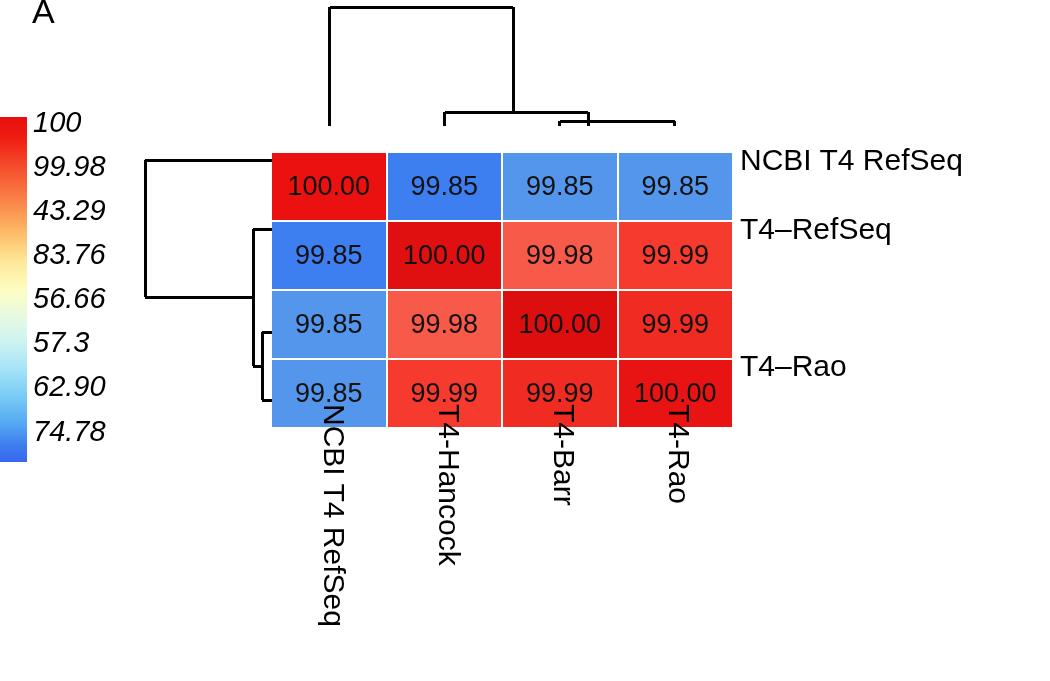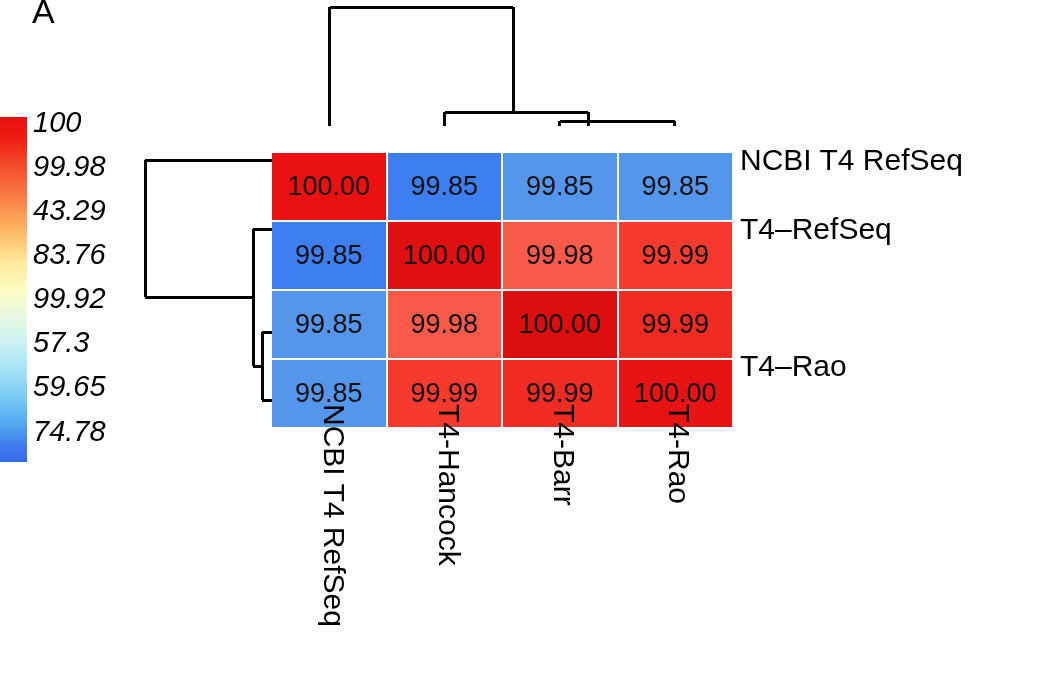--- a/index.html
+++ b/index.html
@@ -168,23 +168,23 @@
 <div id="panel-label">A</div>
 
 <div id="colorbar-wrap">
   <div id="colorbar-gradient"></div>
 </div>
 <div id="colorbar-ticklabels">
   <div class="cb-tick" style="top:108px">100</div>
   <div class="cb-tick" style="top:152px">99.98</div>
   <div class="cb-tick" style="top:196px">43.29</div>
   <div class="cb-tick" style="top:240px">83.76</div>
-  <div class="cb-tick" style="top:284px">99.92</div>
+  <div class="cb-tick" style="top:284px">56.66</div>
   <div class="cb-tick" style="top:328px">57.3</div>
-  <div class="cb-tick" style="top:372px">59.65</div>
+  <div class="cb-tick" style="top:372px">62.90</div>
   <div class="cb-tick" style="top:417px">74.78</div>
 </div>
 
 <svg class="dendro" id="dendro-top" viewBox="0 0 460 126" preserveAspectRatio="none">
 
   <line x1="57.5" y1="7" x2="57.5" y2="126"></line>
   <line x1="57.5" y1="7" x2="241" y2="7"></line>
   <line x1="241" y1="7" x2="241" y2="112"></line>
 
   <line x1="172.5" y1="112" x2="316" y2="112"></line>

